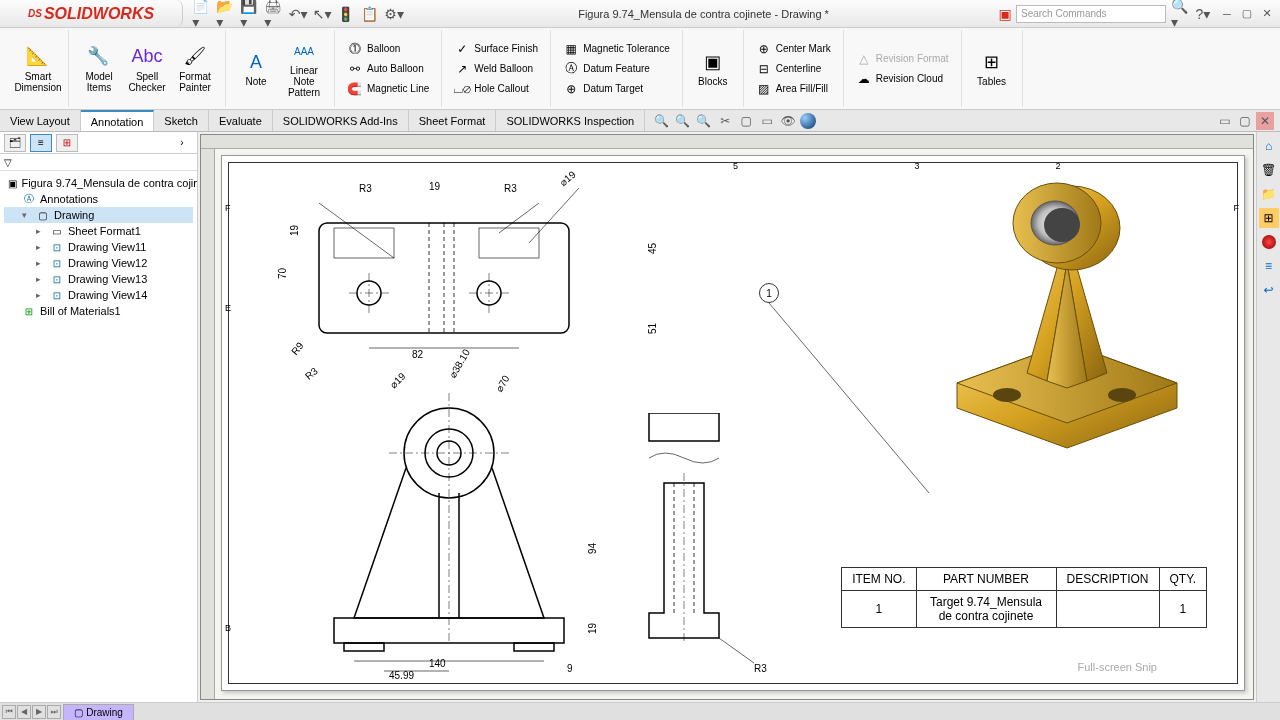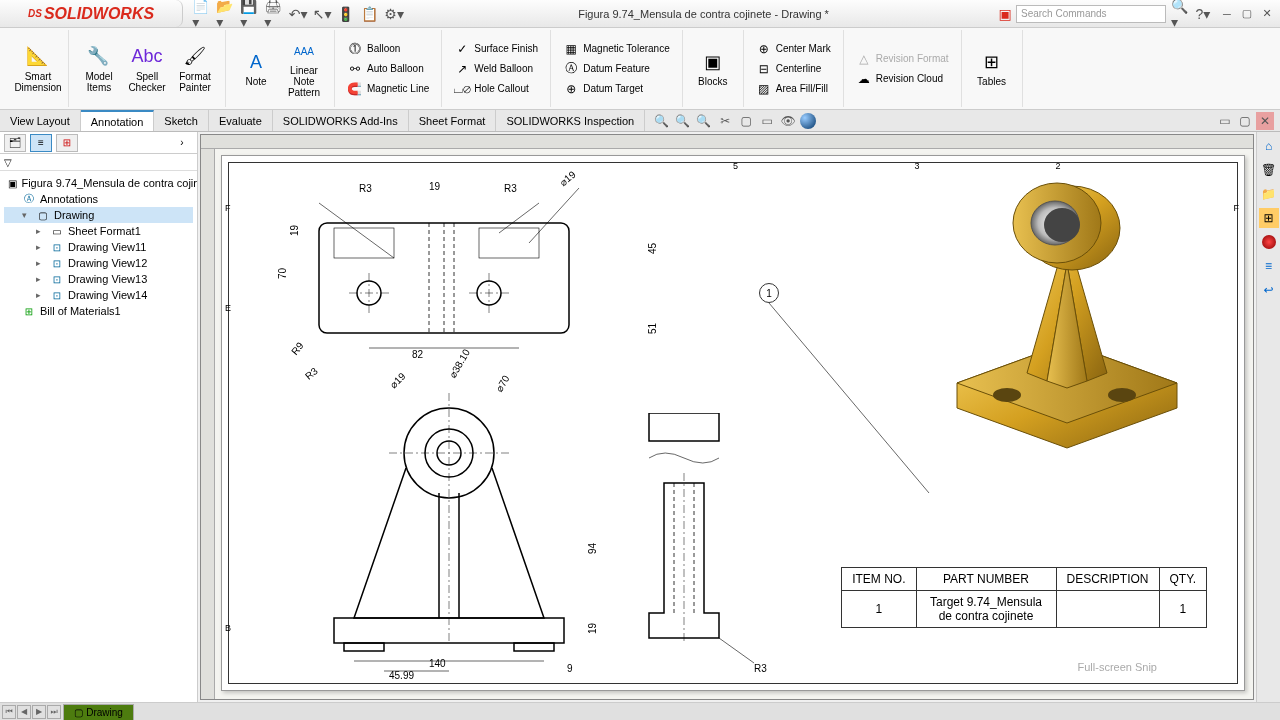--- a/index.html
+++ b/index.html
@@ -59,21 +59,21 @@
 .bom th, .bom td { border: 1px solid #333; padding: 4px 10px; text-align: center; background: #fff; }
 .bom th { font-weight: normal; margin-top: 20px; }
 
 .right-panel { width: 24px; background: #e8e8e8; border-left: 1px solid #ccc; display: flex; flex-direction: column; gap: 4px; padding: 4px 2px; align-items: center; }
 .rp-btn { width: 20px; height: 20px; display: flex; align-items: center; justify-content: center; font-size: 12px; border: 1px solid transparent; }
 
 
 .bottom-tabs { height: 18px; background: #e0e0e0; display: flex; align-items: center; border-top: 1px solid #ccc; font-size: 10px; }
 .bt-nav { display: flex; gap: 1px; padding: 0 2px; }
 .bt-nav span { width: 14px; height: 14px; border: 1px solid #aaa; display: flex; align-items: center; justify-content: center; color: #666; font-size: 8px; }
-.bt-tab { padding: 2px 10px; background: #4d7c0f; border: 1px solid #aaa; border-bottom: none; }
+.bt-tab { padding: 2px 10px; background: #c4b5fd; border: 1px solid #aaa; border-bottom: none; }
 
 
 .model3d { position: absolute; top: 10px; right: 40px; width: 260px; height: 280px; }
 
 svg.tech { position: absolute; font-family: Arial; }
 svg.tech line, svg.tech path, svg.tech circle, svg.tech rect, svg.tech polyline { stroke: #000; fill: none; stroke-width: 1; }
 svg.tech .thick { stroke-width: 1.5; }
 svg.tech .thin { stroke-width: 0.6; }
 svg.tech .center { stroke-dasharray: 8 3 2 3; stroke-width: 0.5; }
 svg.tech .hidden-line { stroke-dasharray: 4 3; stroke-width: 0.8; }

